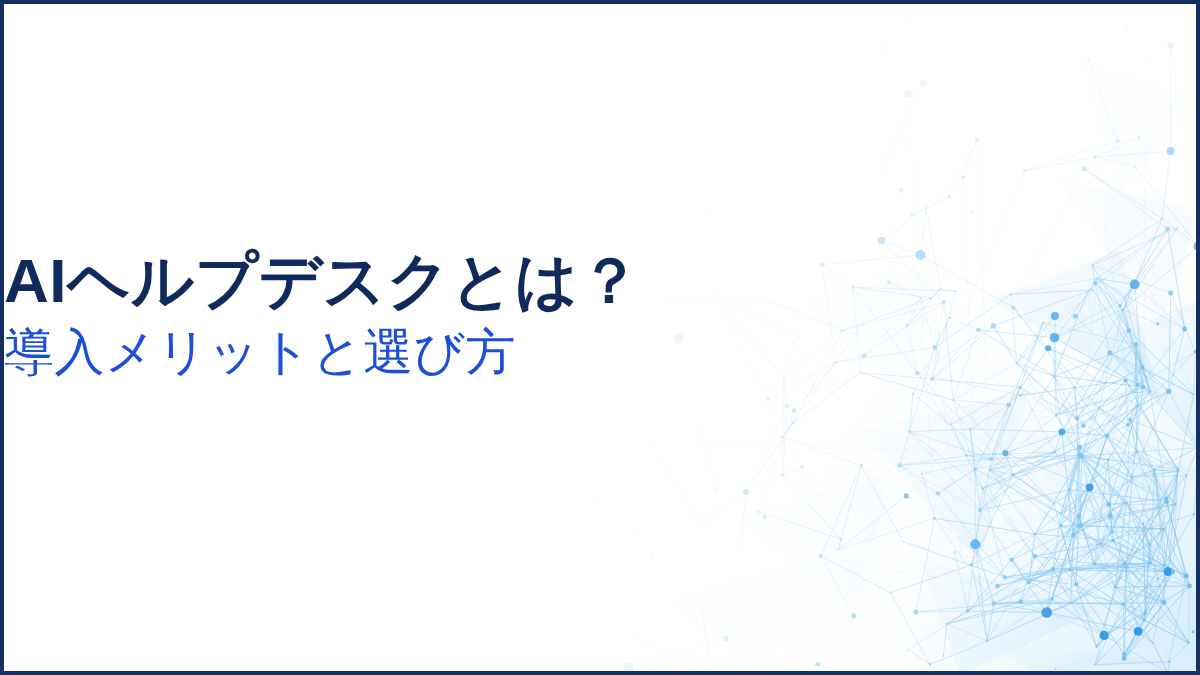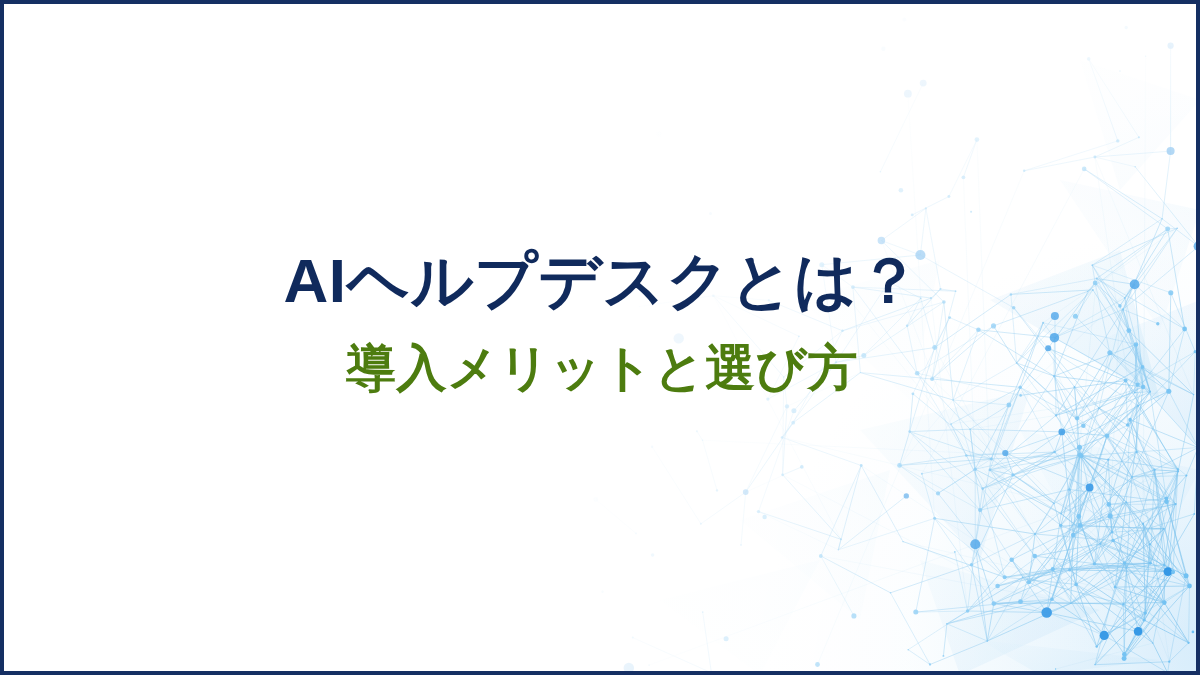--- a/index.html
+++ b/index.html
@@ -85,38 +85,37 @@
     z-index:9;
     pointer-events:none;
   }
 
   
   .title-block {
     position:absolute;
     left:0; right:0;
     top:248px;
     z-index:20;
-    text-align:center;
     padding-left:4px;
   }
 
   .main-title {
     font-size:62px;
     font-weight:bold;
     color:#102A5C;
     letter-spacing:0.5px;
     line-height:1.05;
     white-space:nowrap;
   }
 
   .sub-title {
-    margin-top:28px;
+    margin-top:12px;
     font-size:50px;
-    font-weight:bold;
-    color:#4d7c0f;
+    font-weight:normal;
+    color:#1d4ed8;
     letter-spacing:0.5px;
     line-height:1.08;
     white-space:nowrap;
   }
 </style>
 </head>
 <body>
 
 <div class="slide">
 

